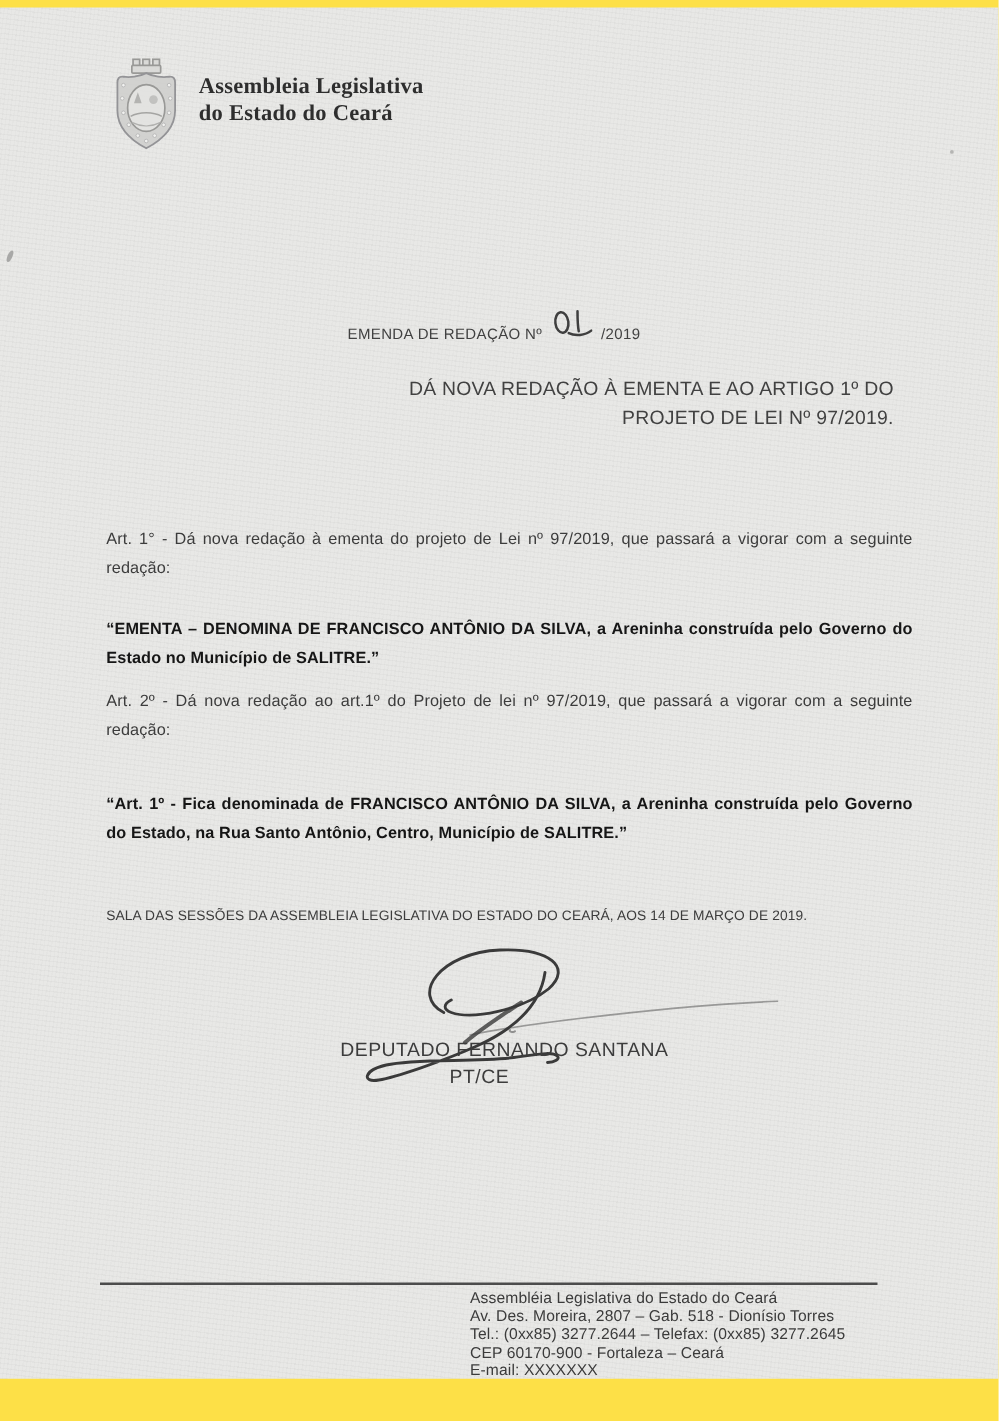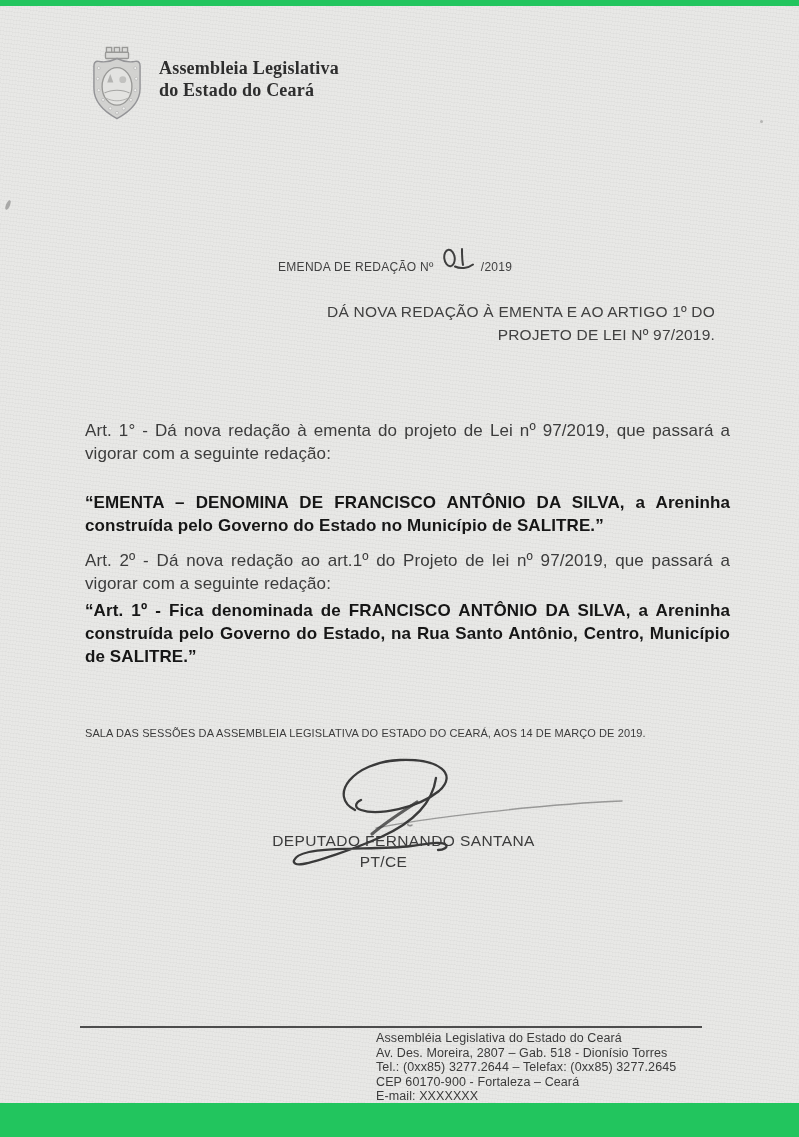--- a/index.html
+++ b/index.html
@@ -1,18 +1,18 @@
 <!DOCTYPE html>
 <html><head>
 <meta charset="utf-8">
 <style>
   html,body { margin:0; padding:0; background:#ffffff; }
   .page {
     position:relative; width:799px; height:1137px; overflow:hidden;
-    background:#22c55e;
+    background:#fde047;
     font-family:"Liberation Sans","DejaVu Sans",sans-serif;
     color:#3a3a3a;
   }
   .paper {
     position:absolute; left:0; top:6px; width:799px; height:1097px;
     background:#e8e8e6;
   }
   .paper::after {
     content:""; position:absolute; inset:0; pointer-events:none;
     background:
@@ -32,28 +32,28 @@
     display:flex; align-items:flex-end;
     font-size:12px; color:#414141; letter-spacing:.3px; white-space:nowrap;
   }
   .hand-number { margin:0 7px 0 8px; }
   .subject {
     position:absolute; left:255px; top:300px; width:460px;
     font-size:15.5px; line-height:23px; color:#414141; letter-spacing:.2px;text-align:right;
   }
   .body-par {
     position:absolute; left:85px; width:645px; margin:0;
-    font-size:17px; line-height:23px; text-align:justify; color:#3c3c3c;
+    font-size:13px; line-height:23px; text-align:justify; color:#3c3c3c;
     letter-spacing:.1px;
   }
   .bold { font-weight:700; color:#161616; }
   .p1 { top:419px; }
   .p2 { top:491px; }
   .p3 { top:549px; }
-  .p4 { top:599px; }
+  .p4 { top:631px; }
   .closing {
     position:absolute; left:85px; top:722px; width:650px; margin:0;
     font-size:11px; line-height:23px; color:#3c3c3c; letter-spacing:.1px;
   }
   .signature { position:absolute; left:260px; top:752px; width:380px; height:125px; }
   .sig-name {
     position:absolute; left:0; top:832px; width:100%;
     text-align:center; font-size:15.5px; color:#3c3c3c; letter-spacing:.4px;
     transform:translateX(4px);
   }

